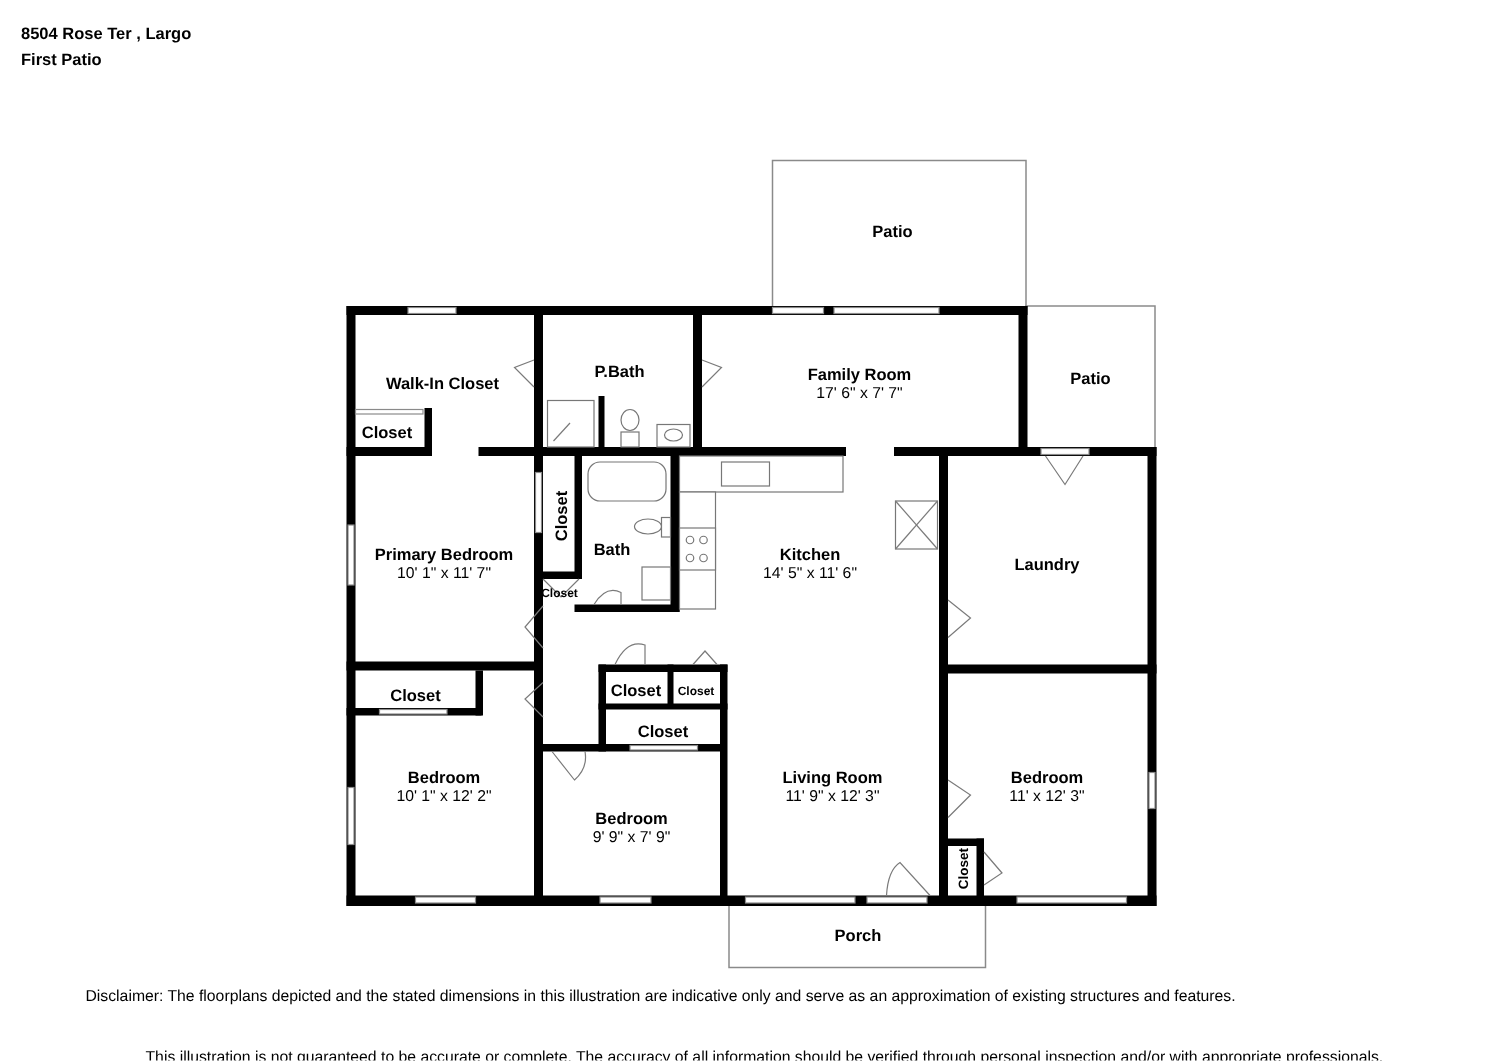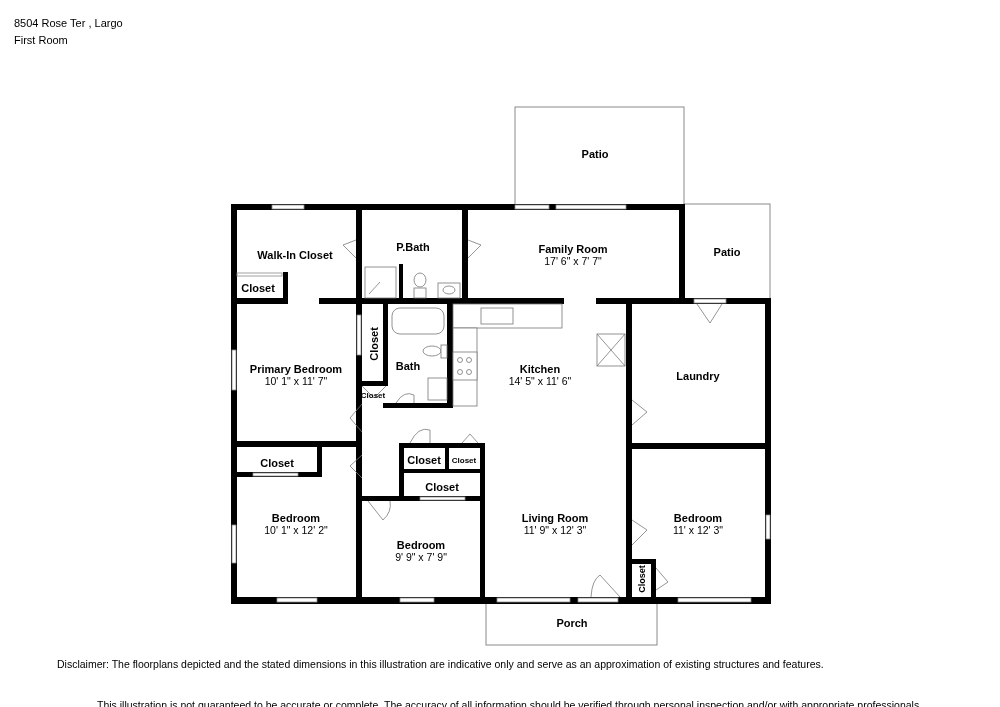--- a/index.html
+++ b/index.html
@@ -1,33 +1,33 @@
 <!DOCTYPE html>
 <html><head>
 <meta charset="utf-8">
 <style>
   html, body { margin: 0; padding: 0; background: #ffffff; }
   body { width: 1000px; height: 707px; position: relative; overflow: hidden; font-family: "Liberation Sans", sans-serif; color: #000; }
-  .hdr { position: absolute; left: 14px; font-size: 11px; line-height: 14px; }
+  .hdr { position: absolute; left: 14px; font-size: 11px; line-height: 14px; font-weight: bold; }
   .disc { position: absolute; left: 14px; font-size: 10.5px; line-height: 14px; white-space: nowrap; padding-left: 43px; }
   svg { position: absolute; left: 0; top: 0; }
   .rname { font-family: "Liberation Sans", sans-serif; font-weight: bold; font-size: 11px; text-anchor: middle; fill: #000; }
   .rdim { font-family: "Liberation Sans", sans-serif; font-size: 10.5px; text-anchor: middle; fill: #000; }
   .rsmall { font-family: "Liberation Sans", sans-serif; font-weight: bold; font-size: 8px; text-anchor: middle; fill: #000; }
   .wall { fill: #000; }
   .thin { fill: none; stroke: #8a8a8a; stroke-width: 1; }
   .win { fill: #fff; stroke: #8a8a8a; stroke-width: 0.8; }
   .door { fill: none; stroke: #7a7a7a; stroke-width: 0.8; }
   .fix { fill: #fff; stroke: #777; stroke-width: 0.8; }
 </style>
 </head>
 <body>
 
 <div class="hdr" style="top:16px;">8504 Rose Ter , Largo</div>
-<div class="hdr" style="top:33px;">First Room</div>
+<div class="hdr" style="top:33px;">First Patio</div>
 
 <svg width="1000" height="707" viewBox="0 0 1000 707">
 
   <rect class="thin" x="515" y="107" width="169" height="100"></rect>
   <rect class="thin" x="684" y="204" width="86" height="96"></rect>
   <rect class="thin" x="486" y="601" width="171" height="44"></rect>
 
   <g>
     <rect class="wall" x="231" y="204" width="454" height="6"></rect>
     <rect class="wall" x="231" y="204" width="6" height="400"></rect>

